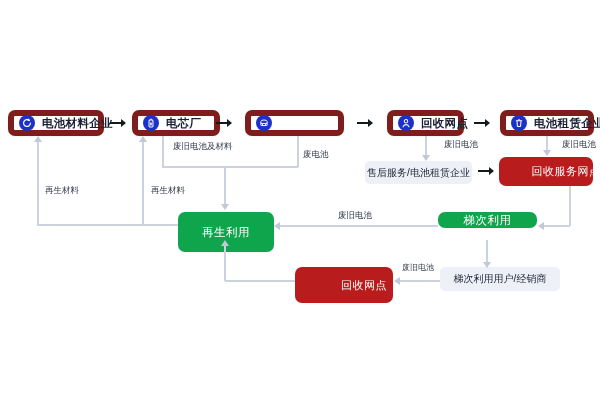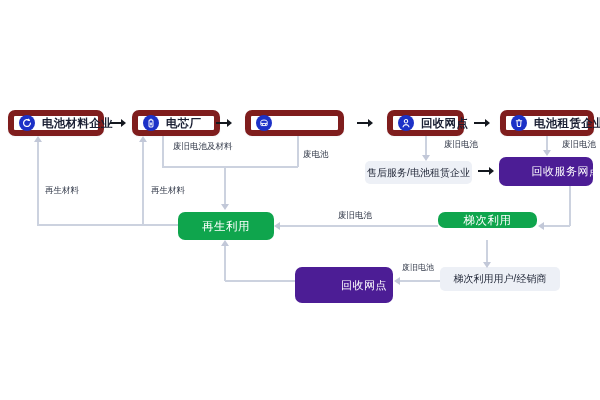--- a/index.html
+++ b/index.html
@@ -11,21 +11,21 @@
          border-radius:7px;box-shadow:0 1px 2px rgba(30,40,90,.05);
          display:flex;align-items:center;gap:7px;padding:0 0 0 5px;box-sizing:border-box;}
   .tnode .nlabel{font-size:11.5px;font-weight:600;color:#1a1f33;white-space:nowrap;letter-spacing:.3px;}
   .icircle{width:16px;height:16px;border-radius:50%;background:#1c31c7;flex:0 0 16px;
            display:flex;align-items:center;justify-content:center;}
   .icircle svg{display:block;}
 
   
   .pill{position:absolute;display:flex;align-items:center;justify-content:center;
         border-radius:7px;white-space:nowrap;box-sizing:border-box;}
-  .pill.blue{background:#4c1d95;color:#fff;font-size:11px;font-weight:500;letter-spacing:.5px;padding-left:40px;}
+  .pill.blue{background:#b91c1c;color:#fff;font-size:11px;font-weight:500;letter-spacing:.5px;padding-left:40px;}
   .pill.green{background:#0fa54d;color:#fff;font-size:11.5px;font-weight:500;letter-spacing:.5px;}
   .pill.gray{background:#edf0f6;color:#1c2233;font-size:10px;font-weight:500;border-radius:5px;}
 
   
   .darrow{position:absolute;width:12px;height:2px;background:#14181f;}
   .darrow::after{content:"";position:absolute;left:11px;top:-3px;
                  border:4px solid transparent;border-left:5px solid #14181f;}
 
   
   .hl,.vl{position:absolute;background:#ccd2df;}
@@ -103,21 +103,21 @@
   <div class="darrow" style="left:357px;top:122px;"></div>
   <div class="darrow" style="left:474px;top:122px;"></div>
   <div class="darrow" style="left:478px;top:170px;"></div>
 
   <div class="pill gray" style="left:365px;top:161px;width:107px;height:23px;">
     <span>售后服务/电池租赁企业</span>
   </div>
   <div class="pill blue" style="left:499px;top:157px;width:94px;height:29px;">
     <span>回收服务网点</span>
   </div>
-  <div class="pill green" style="left:178px;top:212px;width:96px;height:28px;">
+  <div class="pill green" style="left:178px;top:212px;width:96px;height:40px;">
     <span>再生利用</span>
   </div>
   <div class="pill green" style="left:438px;top:212px;width:99px;height:16px;">
     <span>梯次利用</span>
   </div>
   <div class="pill blue" style="left:295px;top:267px;width:98px;height:36px;">
     <span>回收网点</span>
   </div>
   <div class="pill gray" style="left:440px;top:267px;width:120px;height:24px;">
     <span>梯次利用用户/经销商</span>

